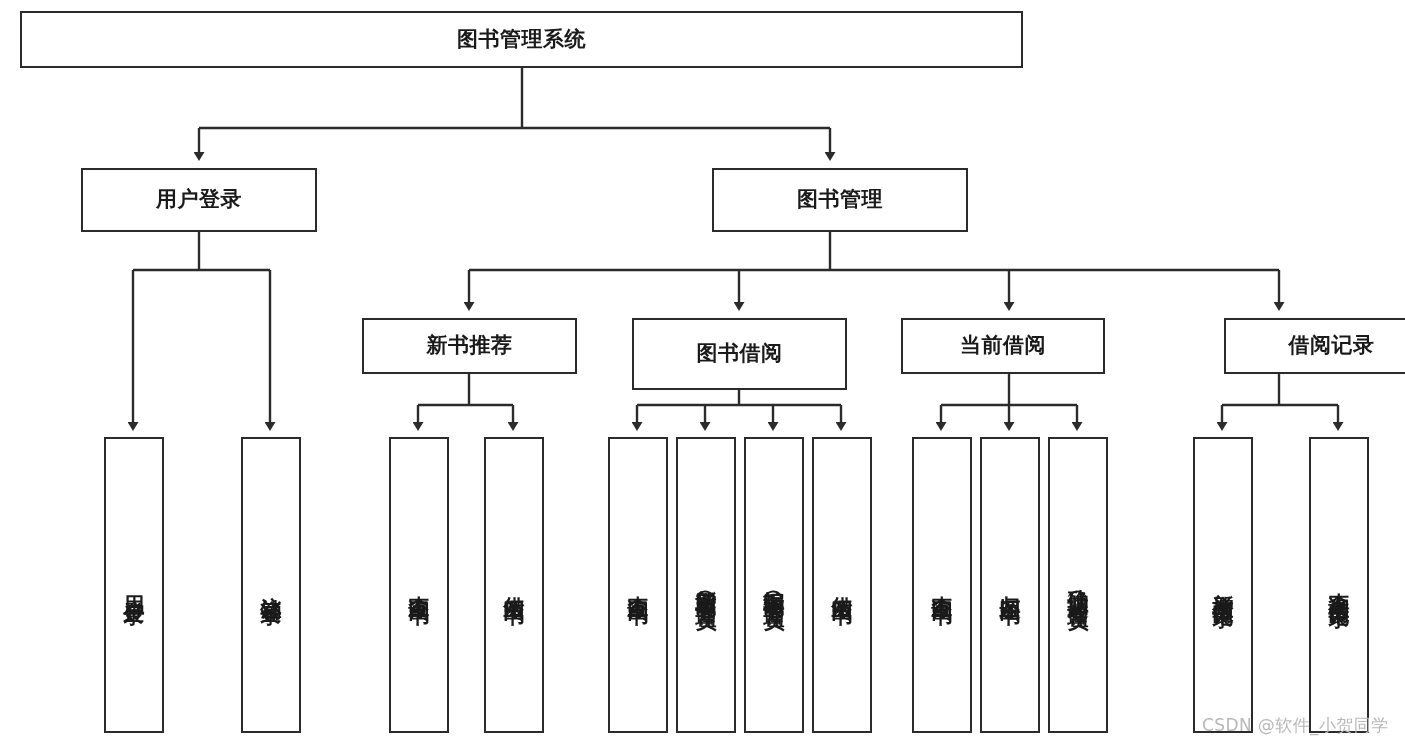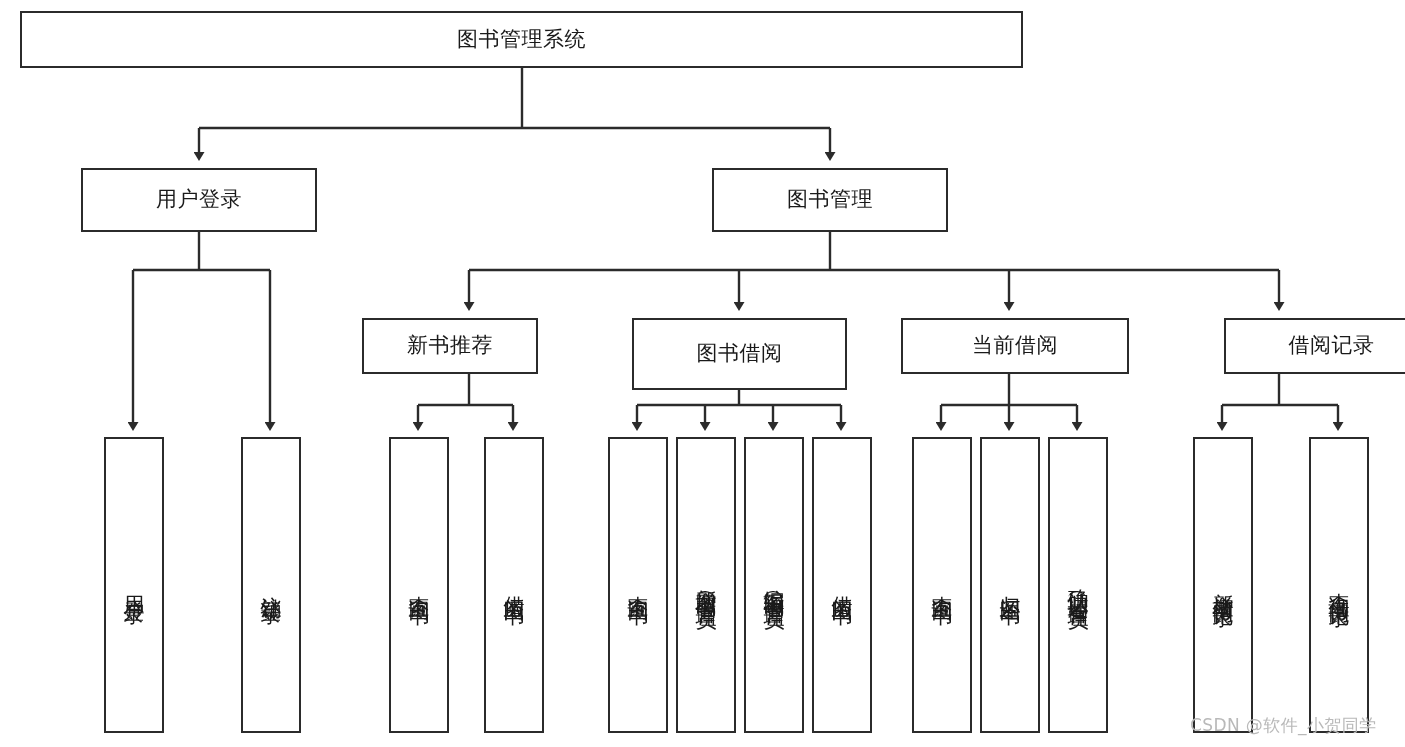--- a/index.html
+++ b/index.html
@@ -34,20 +34,21 @@
     align-items: center;
     justify-content: center;
     color: #1a1a1a;
     z-index: 2;
   }
   .node-label {
     display: block;
     text-align: center;
     line-height: 1.22;
     letter-spacing: 0.5px;
+    font-weight: bold;
   }
   .node.horizontal .node-label {
     font-size: 21px;
   }
   .node.vertical {
     align-items: center;
     justify-content: center;
   }
   .node.vertical .node-label {
     writing-mode: vertical-rl;
@@ -57,20 +58,21 @@
     line-height: 1.05;
     white-space: nowrap;
   }
   .watermark {
     position: absolute;
     color: #b9b9b9;
     font-size: 17px;
     white-space: nowrap;
     z-index: 5;
     letter-spacing: 0.4px;
+    margin-left: 12px;
   }
 </style>
 </head>
 <body>
 
 <div id="diagram-root">
 
   <svg id="connectors" viewBox="0 0 1405 747" xmlns="http://www.w3.org/2000/svg">
     <defs>
       <marker id="arrow" markerWidth="9" markerHeight="11" refX="1" refY="5.5" orient="auto" markerUnits="userSpaceOnUse">
@@ -122,31 +124,31 @@
     </g>
   </svg>
 
   <div class="node horizontal" style="left:20px; top:11px; width:1003px; height:57px;">
     <span class="node-label">图书管理系统</span>
   </div>
 
   <div class="node horizontal" style="left:81px; top:168px; width:236px; height:64px;">
     <span class="node-label">用户登录</span>
   </div>
-  <div class="node horizontal" style="left:712px; top:168px; width:236px; height:64px;">
+  <div class="node horizontal" style="left:712px; top:168px; width:256px; height:64px;">
     <span class="node-label">图书管理</span>
   </div>
 
-  <div class="node horizontal" style="left:362px; top:318px; width:176px; height:56px;">
+  <div class="node horizontal" style="left:362px; top:318px; width:215px; height:56px;">
     <span class="node-label">新书推荐</span>
   </div>
   <div class="node horizontal" style="left:632px; top:318px; width:215px; height:72px;">
     <span class="node-label">图书借阅</span>
   </div>
-  <div class="node horizontal" style="left:901px; top:318px; width:228px; height:56px;">
+  <div class="node horizontal" style="left:901px; top:318px; width:204px; height:56px;">
     <span class="node-label">当前借阅</span>
   </div>
   <div class="node horizontal" style="left:1224px; top:318px; width:215px; height:56px;">
     <span class="node-label">借阅记录</span>
   </div>
 
   <div class="node vertical" style="left:104px; top:437px; width:60px; height:296px;">
     <span class="node-label">用户登录</span>
   </div>
   <div class="node vertical" style="left:241px; top:437px; width:60px; height:296px;">

